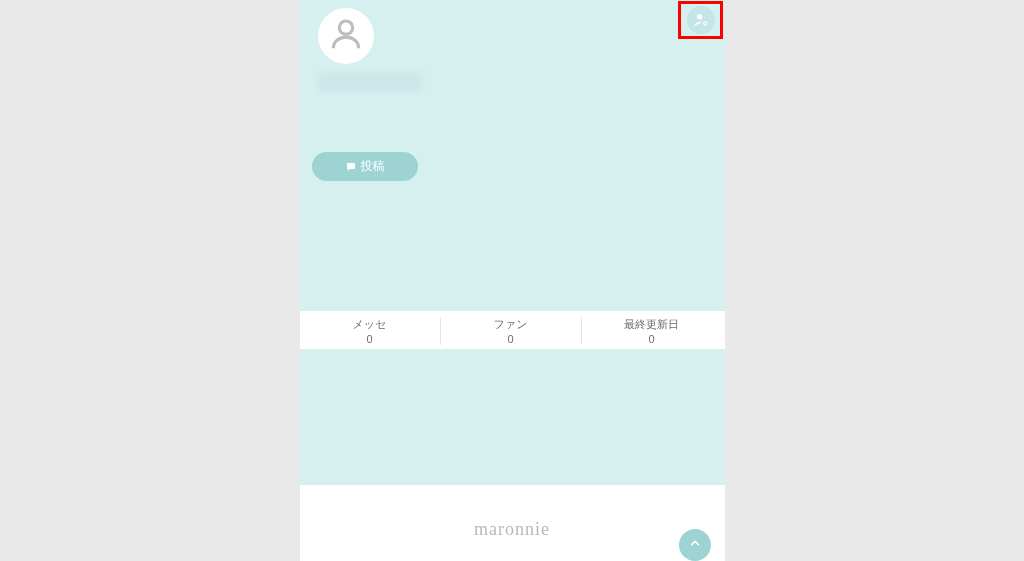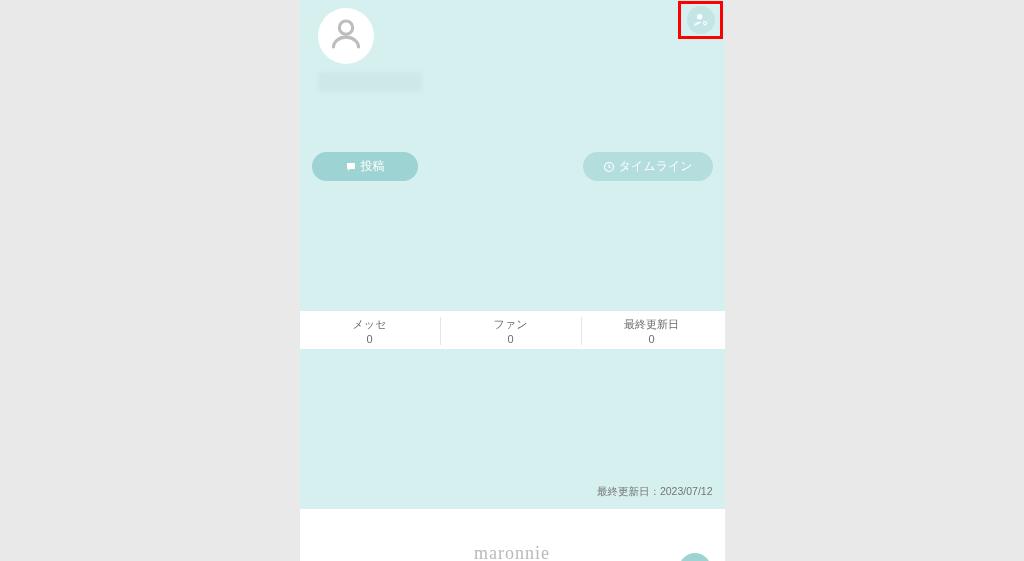--- a/index.html
+++ b/index.html
@@ -184,29 +184,20 @@
 
   <div class="tab-row">
     <button class="tab-button tab-posts">
       <span class="tab-icon">
         <svg width="12" height="12" viewBox="0 0 24 24" fill="#ffffff">
           <path d="M4 4h16v12H10l-4 4v-4H4z"></path>
         </svg>
       </span>
       <span>投稿</span>
     </button>
-    <button class="tab-button tab-timeline">
-      <span class="tab-icon">
-        <svg width="12" height="12" viewBox="0 0 24 24" fill="none" stroke="#ffffff" stroke-width="2.2">
-          <circle cx="12" cy="12" r="9"></circle>
-          <path d="M12 7v5l3 2"></path>
-        </svg>
-      </span>
-      <span>タイムライン</span>
-    </button>
   </div>
 
   <div class="content-spacer"></div>
 
   <div class="stats-bar">
     <div class="stat">
       <span>メッセ</span>
       <span class="count">0</span>
     </div>
     <div class="stat">
@@ -214,23 +205,20 @@
       <span class="count">0</span>
     </div>
     <div class="stat">
       <span>最終更新日</span>
       <span class="count">0</span>
     </div>
   </div>
 
   <div class="below-stats"></div>
 
-  <div class="last-updated">
-    <span>最終更新日：</span><span>2023/07/12</span>
-  </div>
 
   <div class="footer">
     <div class="brand">maronnie</div>
     <div class="scroll-top">
       <span>
         <svg width="14" height="14" viewBox="0 0 24 24" fill="none" stroke="#ffffff" stroke-width="3" stroke-linecap="round" stroke-linejoin="round">
           <polyline points="6 15 12 9 18 15"></polyline>
         </svg>
       </span>
     </div>

